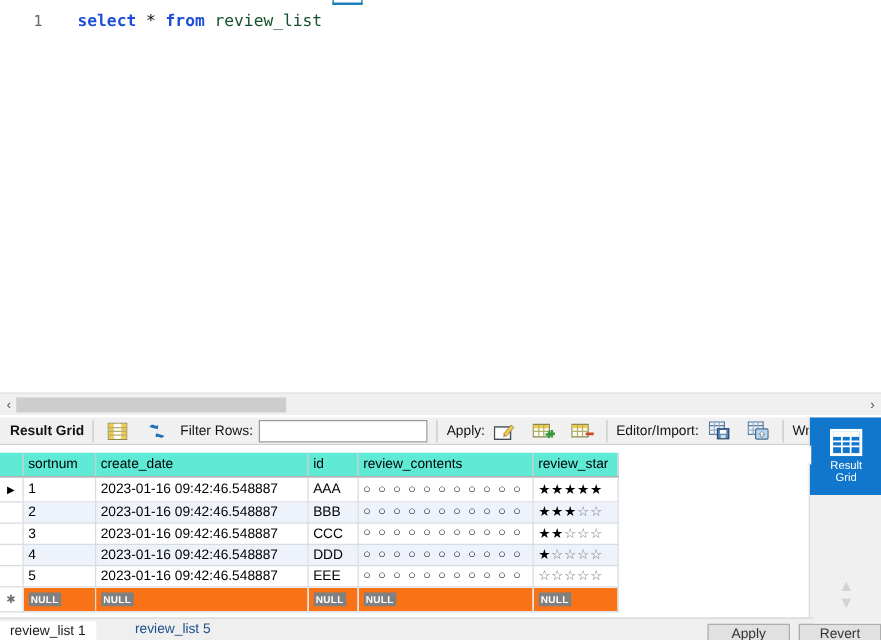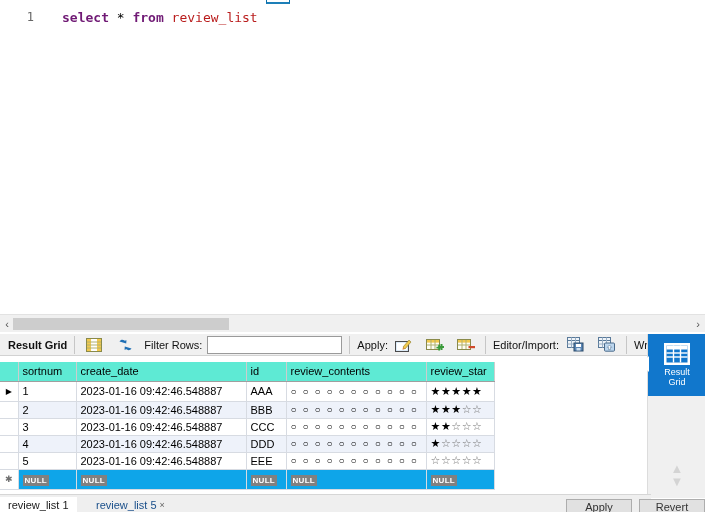--- a/index.html
+++ b/index.html
@@ -34,23 +34,23 @@
     position: absolute; left: 0; top: 6px; width: 34px;
     text-align: right;
     font-family: "DejaVu Sans Mono", monospace;
     font-size: 12px; color: #666;
   }
   .code-line {
     position: absolute; left: 62px; top: 6px;
     font-family: "DejaVu Sans Mono", monospace;
     font-size: 13px; white-space: pre; line-height: 15px;
   }
-  .kw { color: #701a75; font-weight: bold; }
+  .kw { color: #1d4ed8; font-weight: bold; }
   .op { color: #000000; }
-  .ident { color: #b91c1c; }
+  .ident { color: #14532d; }
 
   
   .hscroll {
     position: absolute; left: 0; top: 314px; width: 705px; height: 18px;
     background: #f0f0f0; border-top: 1px solid #e2e2e2;
   }
   .hscroll .arrow {
     position: absolute; top: 0; width: 14px; height: 18px;
     display: flex; align-items: center; justify-content: center;
     color: #555; font-size: 11px;
@@ -101,21 +101,21 @@
     font-weight: normal; text-align: left;
     padding: 2px 4px; height: 19px; color: #000;
   }
   table.resultgrid td {
     border-right: 1px solid #d7dbe2;
     border-bottom: 1px solid #d7dbe2;
     padding: 1px 4px; height: 17px;
     white-space: nowrap; overflow: hidden; color: #000;
   }
   tr.alt td { background: #eef2fa; }
-  tr.nullrow td { background: #0ea5e9; }
+  tr.nullrow td { background: #f97316; }
   th.rowsel, td.rowsel {
     width: 18px; background: #ffffff; padding: 0;
     border-right: 1px solid #cdcdcd; text-align: center;
   }
   tr.alt td.rowsel, tr.nullrow td.rowsel { background: #ffffff; }
   .selarrow { font-size: 8px; color: #000; line-height: 17px; }
   .selasterisk { font-size: 9px; color: #707070; line-height: 17px; }
 
   .c-sortnum { width: 58px; }
   .c-date    { width: 170px; }
@@ -378,21 +378,21 @@
     <div class="side-chevs">
       <span>▲</span>
       <span>▼</span>
     </div>
   </div>
 
   <div class="bottombar">
     <div class="btab sel" style="left:0;">
       <span>review_list 1</span>
     </div>
-    <div class="btab" style="left:88px;">
+    <div class="btab" style="left:100px;flex-direction:column;">
       <span>review_list 5</span>
       <span class="closex">×</span>
     </div>
     <div class="btn-bottom" style="left:566px;">Apply</div>
     <div class="btn-bottom" style="left:639px;">Revert</div>
   </div>
 
 </div>
 
 </body></html>

